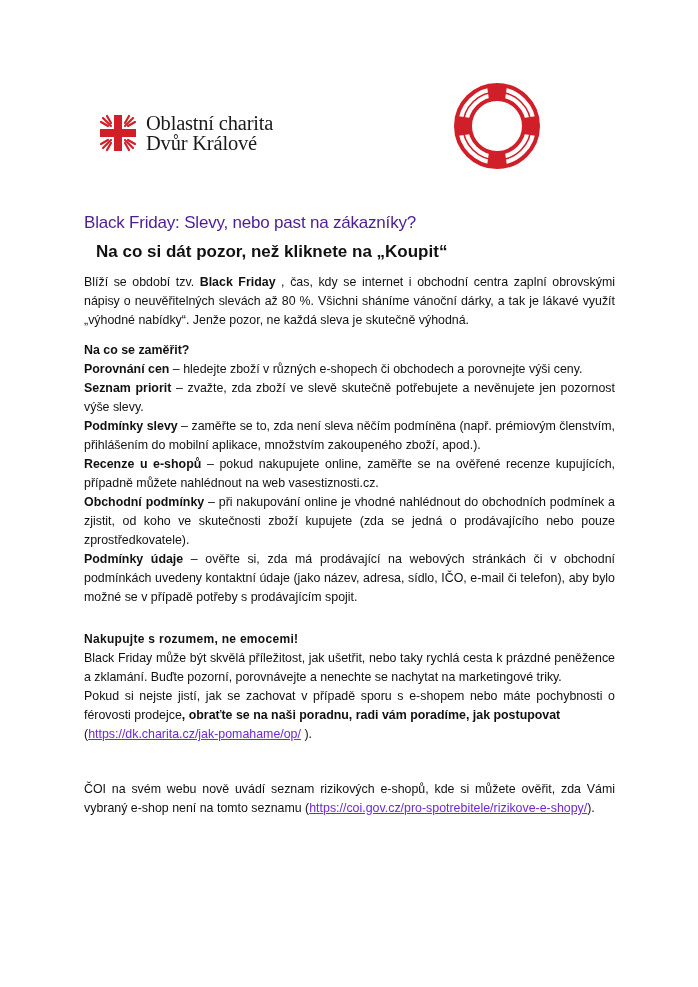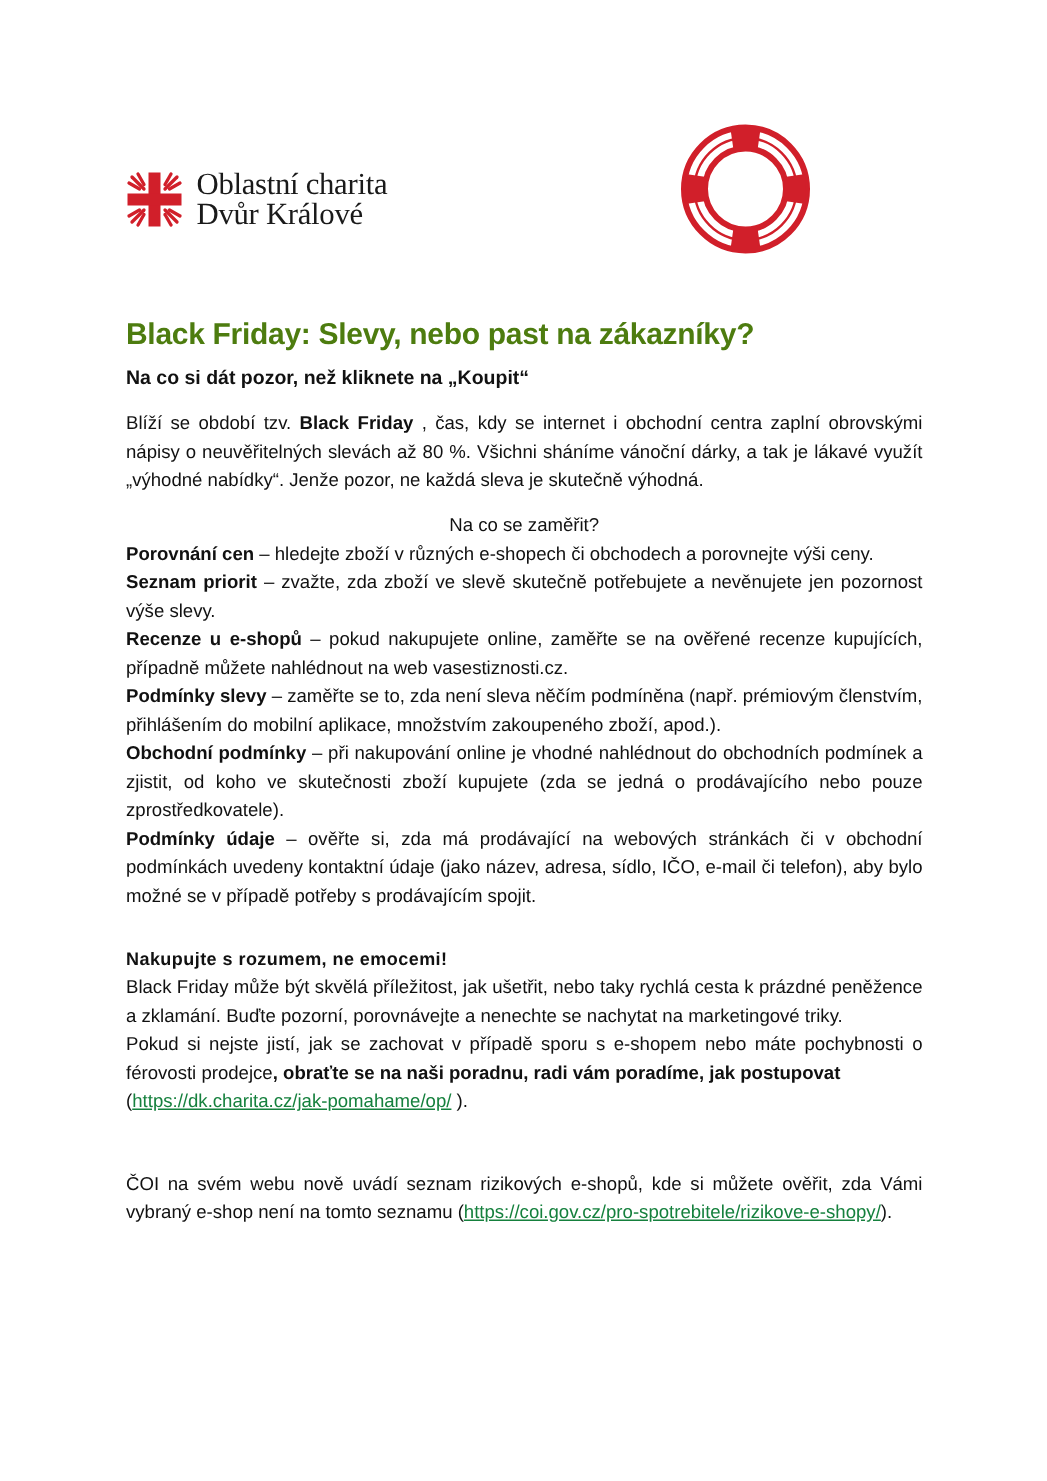--- a/index.html
+++ b/index.html
@@ -10,21 +10,21 @@
     body {
       width: 698px;
       height: 987px;
       position: relative;
       overflow: hidden;
       font-family: "Liberation Sans", "DejaVu Sans", sans-serif;
       color: #000000;
     }
     .logo {
       position: absolute;
-      left: 83px;
+      left: 98px;
       top: 113px;
       display: flex;
       align-items: center;
     }
     .logo-mark {
       width: 40px;
       height: 40px;
       display: block;
     }
     .logo-text {
@@ -47,55 +47,54 @@
       position: absolute;
       left: 84px;
       top: 211px;
       width: 531px;
       font-family: "Liberation Sans", "DejaVu Sans", sans-serif;
       font-size: 12.4px;
       line-height: 19px;
       color: #111111;
     }
     .title {
-      font-size: 20px;
-      font-weight: bold;
+      font-size: 17px;
+      font-weight: normal;
       line-height: 24px;
       margin: 0;
-      color: #4d7c0f;
+      color: #4c1d95;
       letter-spacing: -0.2px;
     }
     .subtitle {
-      font-size: 13px;
+      font-size: 17px;
       font-weight: bold;
-      margin: 7px 0 0 0;
+      margin: 7px 0 0 12px;
       line-height: 19px;
     }
     p {
       margin: 0;
       text-align: justify;
     }
     .para-1 { margin-top: 12px; }
     .para-2 { margin-top: 11px; }
     .focus-heading {
       margin-top: 11px;
-      font-weight: normal;
-      text-align: center;
+      font-weight: bold;
     }
     .section-heading {
       margin-top: 22px;
       font-size: 12px;
       font-weight: bold;
       line-height: 20px;
       letter-spacing: 0.3px;
     }
     .para-coi { margin-top: 36px; }
     b { font-weight: bold; }
     a {
-      color: #15803d;
+      color: #6d28d9;
     }
   </style>
 </head>
 <body>
 
 <div class="logo">
   <svg class="logo-mark" viewBox="0 0 40 40">
     <g fill="#d11f2a">
       <rect x="16" y="2" width="8" height="36"></rect>
       <rect x="2" y="16" width="36" height="8"></rect>
@@ -139,22 +138,22 @@
   <div class="subtitle">Na co si dát pozor, než kliknete na „Koupit“</div>
 
   <p class="para-1"><span>Blíží se období tzv. </span><b>Black Friday</b><span> , čas, kdy se internet i obchodní centra zaplní obrovskými nápisy o neuvěřitelných slevách až 80 %. Všichni sháníme vánoční dárky, a tak je lákavé využít „výhodné nabídky“. Jenže pozor, ne každá sleva je skutečně výhodná.</span></p>
 
 
   <div class="focus-heading">Na co se zaměřit?</div>
 
   <div>
     <p><b>Porovnání cen</b><span> – hledejte zboží v různých e-shopech či obchodech a porovnejte výši ceny.</span></p>
     <p><b>Seznam priorit</b><span> – zvažte, zda zboží ve slevě skutečně potřebujete a nevěnujete jen pozornost výše slevy.</span></p>
+    <p><b>Podmínky slevy</b><span> – zaměřte se to, zda není sleva něčím podmíněna (např. prémiovým členstvím, přihlášením do mobilní aplikace, množstvím zakoupeného zboží, apod.).</span></p>
     <p><b>Recenze u e-shopů</b><span> – pokud nakupujete online, zaměřte se na ověřené recenze kupujících, případně můžete nahlédnout na web vasestiznosti.cz.</span></p>
-    <p><b>Podmínky slevy</b><span> – zaměřte se to, zda není sleva něčím podmíněna (např. prémiovým členstvím, přihlášením do mobilní aplikace, množstvím zakoupeného zboží, apod.).</span></p>
     <p><b>Obchodní podmínky</b><span> – při nakupování online je vhodné nahlédnout do obchodních podmínek a zjistit, od koho ve skutečnosti zboží kupujete (zda se jedná o prodávajícího nebo pouze zprostředkovatele).</span></p>
     <p><b>Podmínky údaje</b><span> – ověřte si, zda má prodávající na webových stránkách či v obchodní podmínkách uvedeny kontaktní údaje (jako název, adresa, sídlo, IČO, e-mail či telefon), aby bylo možné se v případě potřeby s prodávajícím spojit.</span></p>
   </div>
 
   <div class="section-heading">Nakupujte s rozumem, ne emocemi!</div>
 
   <p>Black Friday může být skvělá příležitost, jak ušetřit, nebo taky rychlá cesta k prázdné peněžence a zklamání. Buďte pozorní, porovnávejte a nenechte se nachytat na marketingové triky.</p>
 
   <p><span>Pokud si nejste jistí, jak se zachovat v případě sporu s e-shopem nebo máte pochybnosti o férovosti prodejce</span><b>, obraťte se na naši poradnu, radi vám poradíme, jak postupovat</b><br><span>(</span><a href="#">https://dk.charita.cz/jak-pomahame/op/</a><span> ).</span></p>
 

